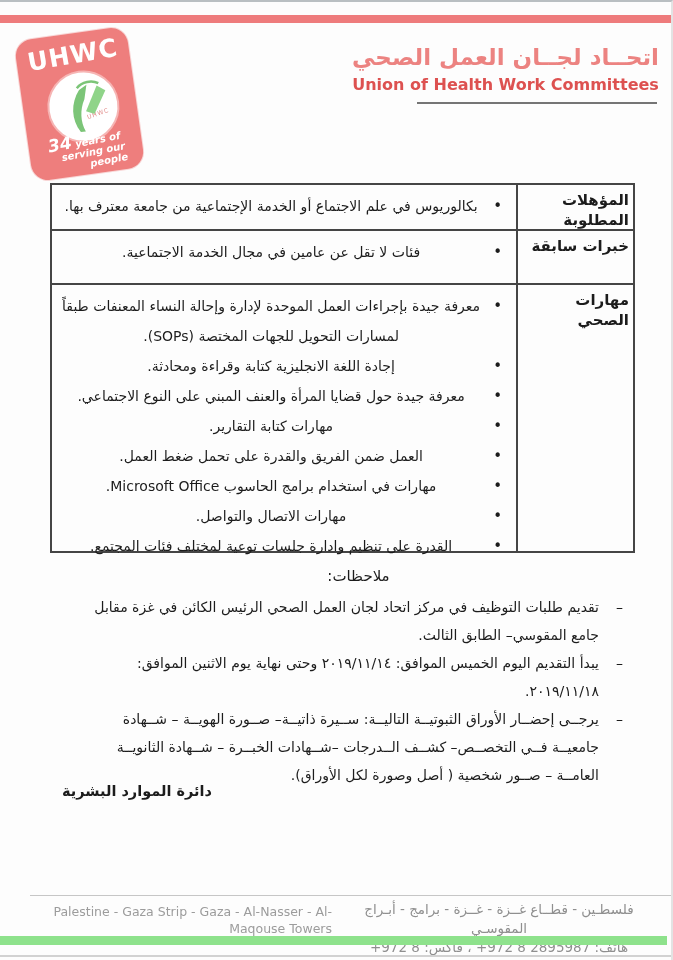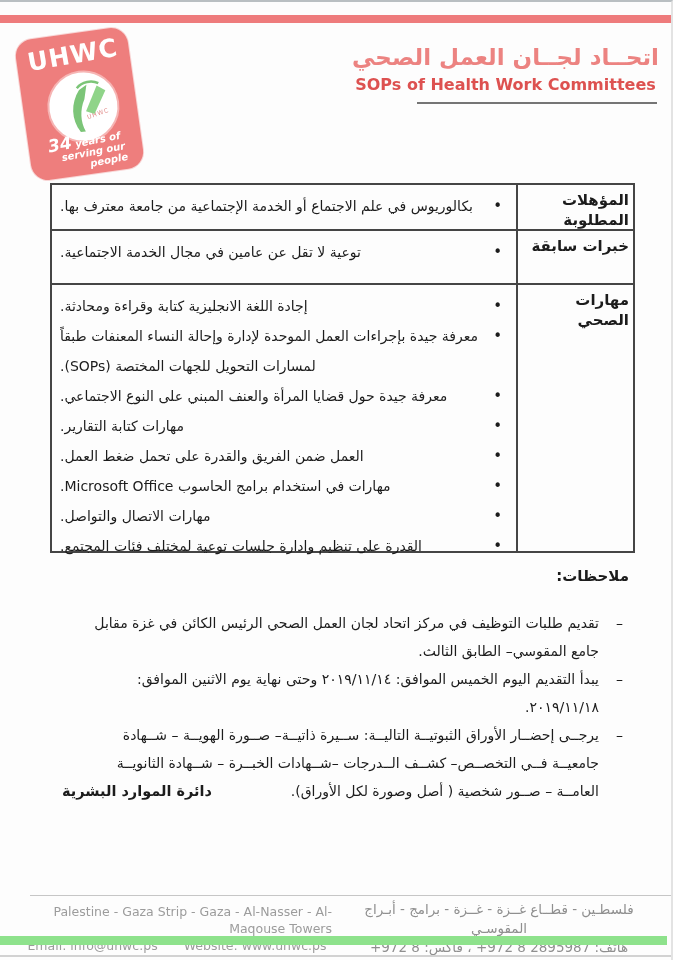--- a/index.html
+++ b/index.html
@@ -54,29 +54,29 @@
   }
   .t-row { display:flex; }
   .t-row + .t-row { border-top:2px solid #454545; }
   .t-head {
     width:117px; flex:0 0 117px; border-left:2px solid #454545;
     font-weight:bold; font-size:15px; 
     padding:5px 4px 16px 2px; line-height:20px;
   }
   .t-body { flex:1; padding:6px 14px 0 8px; }
   .r1 { height:44px; } .r2 { height:54px; } .r3 { height:268px; }
-  .bullet { display:flex; gap:11px; font-size:14px; line-height:30px; text-align:left; }
+  .bullet { display:flex; gap:11px; font-size:14px; line-height:30px; text-align:center; }
   .bullet::before { content:"•"; font-size:15px; flex:0 0 auto; }
   .b-text { flex:1; }
   
   .notes {
     position:absolute; left:88px; right:42px; top:560px;
     direction:rtl; text-align:right; font-size:14px; line-height:28px;
   }
-  .notes-heading { font-weight:bold; font-size:15px; margin-bottom:19px; }
+  .notes-heading { font-weight:normal; font-size:15px; margin-bottom:3px;text-align:center; }
   .note-item { position:relative; padding-right:30px; }
   .note-item::before { content:"–"; position:absolute; right:6px; top:0; }
   .signature {
     position:absolute; left:62px; top:764px; direction:rtl;
     font-weight:bold; font-size:14.5px;margin-top:17px;
   }
   
   .footer-line { position:absolute; left:30px; right:0; top:893px; height:1px; background:#c6c6c6; }
   .footer-en {
     position:absolute; left:22px; top:901px; width:310px;
@@ -109,49 +109,49 @@
     </div>
     <div class="logo-tagline">
       <div class="tl1"><span class="num">34</span> <span>years of</span></div>
       <div class="tl2">serving our</div>
       <div class="tl3">people</div>
     </div>
   </div>
 
   <div class="org-title">
     <div class="org-ar">اتحــاد لجــان العمل الصحي</div>
-    <div class="org-en">SOPs of Health Work Committees</div>
+    <div class="org-en">Union of Health Work Committees</div>
     <div class="org-underline"></div>
   </div>
 
   <div class="req-table">
     <div class="t-row r1">
       <div class="t-head">المؤهلات المطلوبة</div>
       <div class="t-body">
         <div class="bullet">
             <span class="b-text">بكالوريوس في علم الاجتماع أو الخدمة الإجتماعية من جامعة معترف بها.</span>
           </div>
       </div>
     </div>
     <div class="t-row r2">
       <div class="t-head">خبرات سابقة</div>
       <div class="t-body">
         <div class="bullet">
-            <span class="b-text">توعية لا تقل عن عامين في مجال الخدمة الاجتماعية.</span>
+            <span class="b-text">فئات لا تقل عن عامين في مجال الخدمة الاجتماعية.</span>
           </div>
       </div>
     </div>
     <div class="t-row r3">
       <div class="t-head">مهارات الصحي</div>
       <div class="t-body">
         <div class="bullet">
-            <span class="b-text">إجادة اللغة الانجليزية كتابة وقراءة ومحادثة.</span>
+            <span class="b-text">معرفة جيدة بإجراءات العمل الموحدة لإدارة وإحالة النساء المعنفات طبقاً لمسارات التحويل للجهات المختصة (SOPs).</span>
           </div>
         <div class="bullet">
-            <span class="b-text">معرفة جيدة بإجراءات العمل الموحدة لإدارة وإحالة النساء المعنفات طبقاً لمسارات التحويل للجهات المختصة (SOPs).</span>
+            <span class="b-text">إجادة اللغة الانجليزية كتابة وقراءة ومحادثة.</span>
           </div>
         <div class="bullet">
             <span class="b-text">معرفة جيدة حول قضايا المرأة والعنف المبني على النوع الاجتماعي.</span>
           </div>
         <div class="bullet">
             <span class="b-text">مهارات كتابة التقارير.</span>
           </div>
         <div class="bullet">
             <span class="b-text">العمل ضمن الفريق والقدرة على تحمل ضغط العمل.</span>
           </div>
@@ -173,24 +173,20 @@
     <div class="note-item">تقديم طلبات التوظيف في مركز اتحاد لجان العمل الصحي الرئيس الكائن في غزة مقابل جامع المقوسي– الطابق الثالث.</div>
     <div class="note-item">يبدأ التقديم اليوم الخميس الموافق: ٢٠١٩/١١/١٤ وحتى نهاية يوم الاثنين الموافق: ٢٠١٩/١١/١٨.</div>
     <div class="note-item">يرجــى إحضــار الأوراق الثبوتيــة التاليــة: ســيرة ذاتيــة– صــورة الهويــة – شــهادة جامعيــة فــي التخصــص– كشــف الــدرجات –شــهادات الخبــرة – شــهادة الثانويــة العامــة – صــور شخصية ( أصل وصورة لكل الأوراق).</div>
   </div>
 
   <div class="signature">دائرة الموارد البشرية</div>
 
   <div class="footer-line"></div>
   <div class="footer-en">
     <div>Palestine - Gaza Strip - Gaza - Al-Nasser - Al-Maqouse Towers</div>
-    <div class="footer-en-contacts">
-      <span>Email: info@uhwc.ps</span>
-      <span>Website: www.uhwc.ps</span>
-    </div>
   </div>
   <div class="footer-ar">
     <div>فلسطـين - قطــاع غــزة - غــزة - برامج - أبـراج المقوسـي</div>
     <div>
       <span>هاتف:</span>
       <span dir="ltr">+972 8 2895987</span>
       <span>، فاكس:</span>
       <span dir="ltr">+972 8 2895989</span>
       <span>، ص.ب: 5123</span>
     </div>

